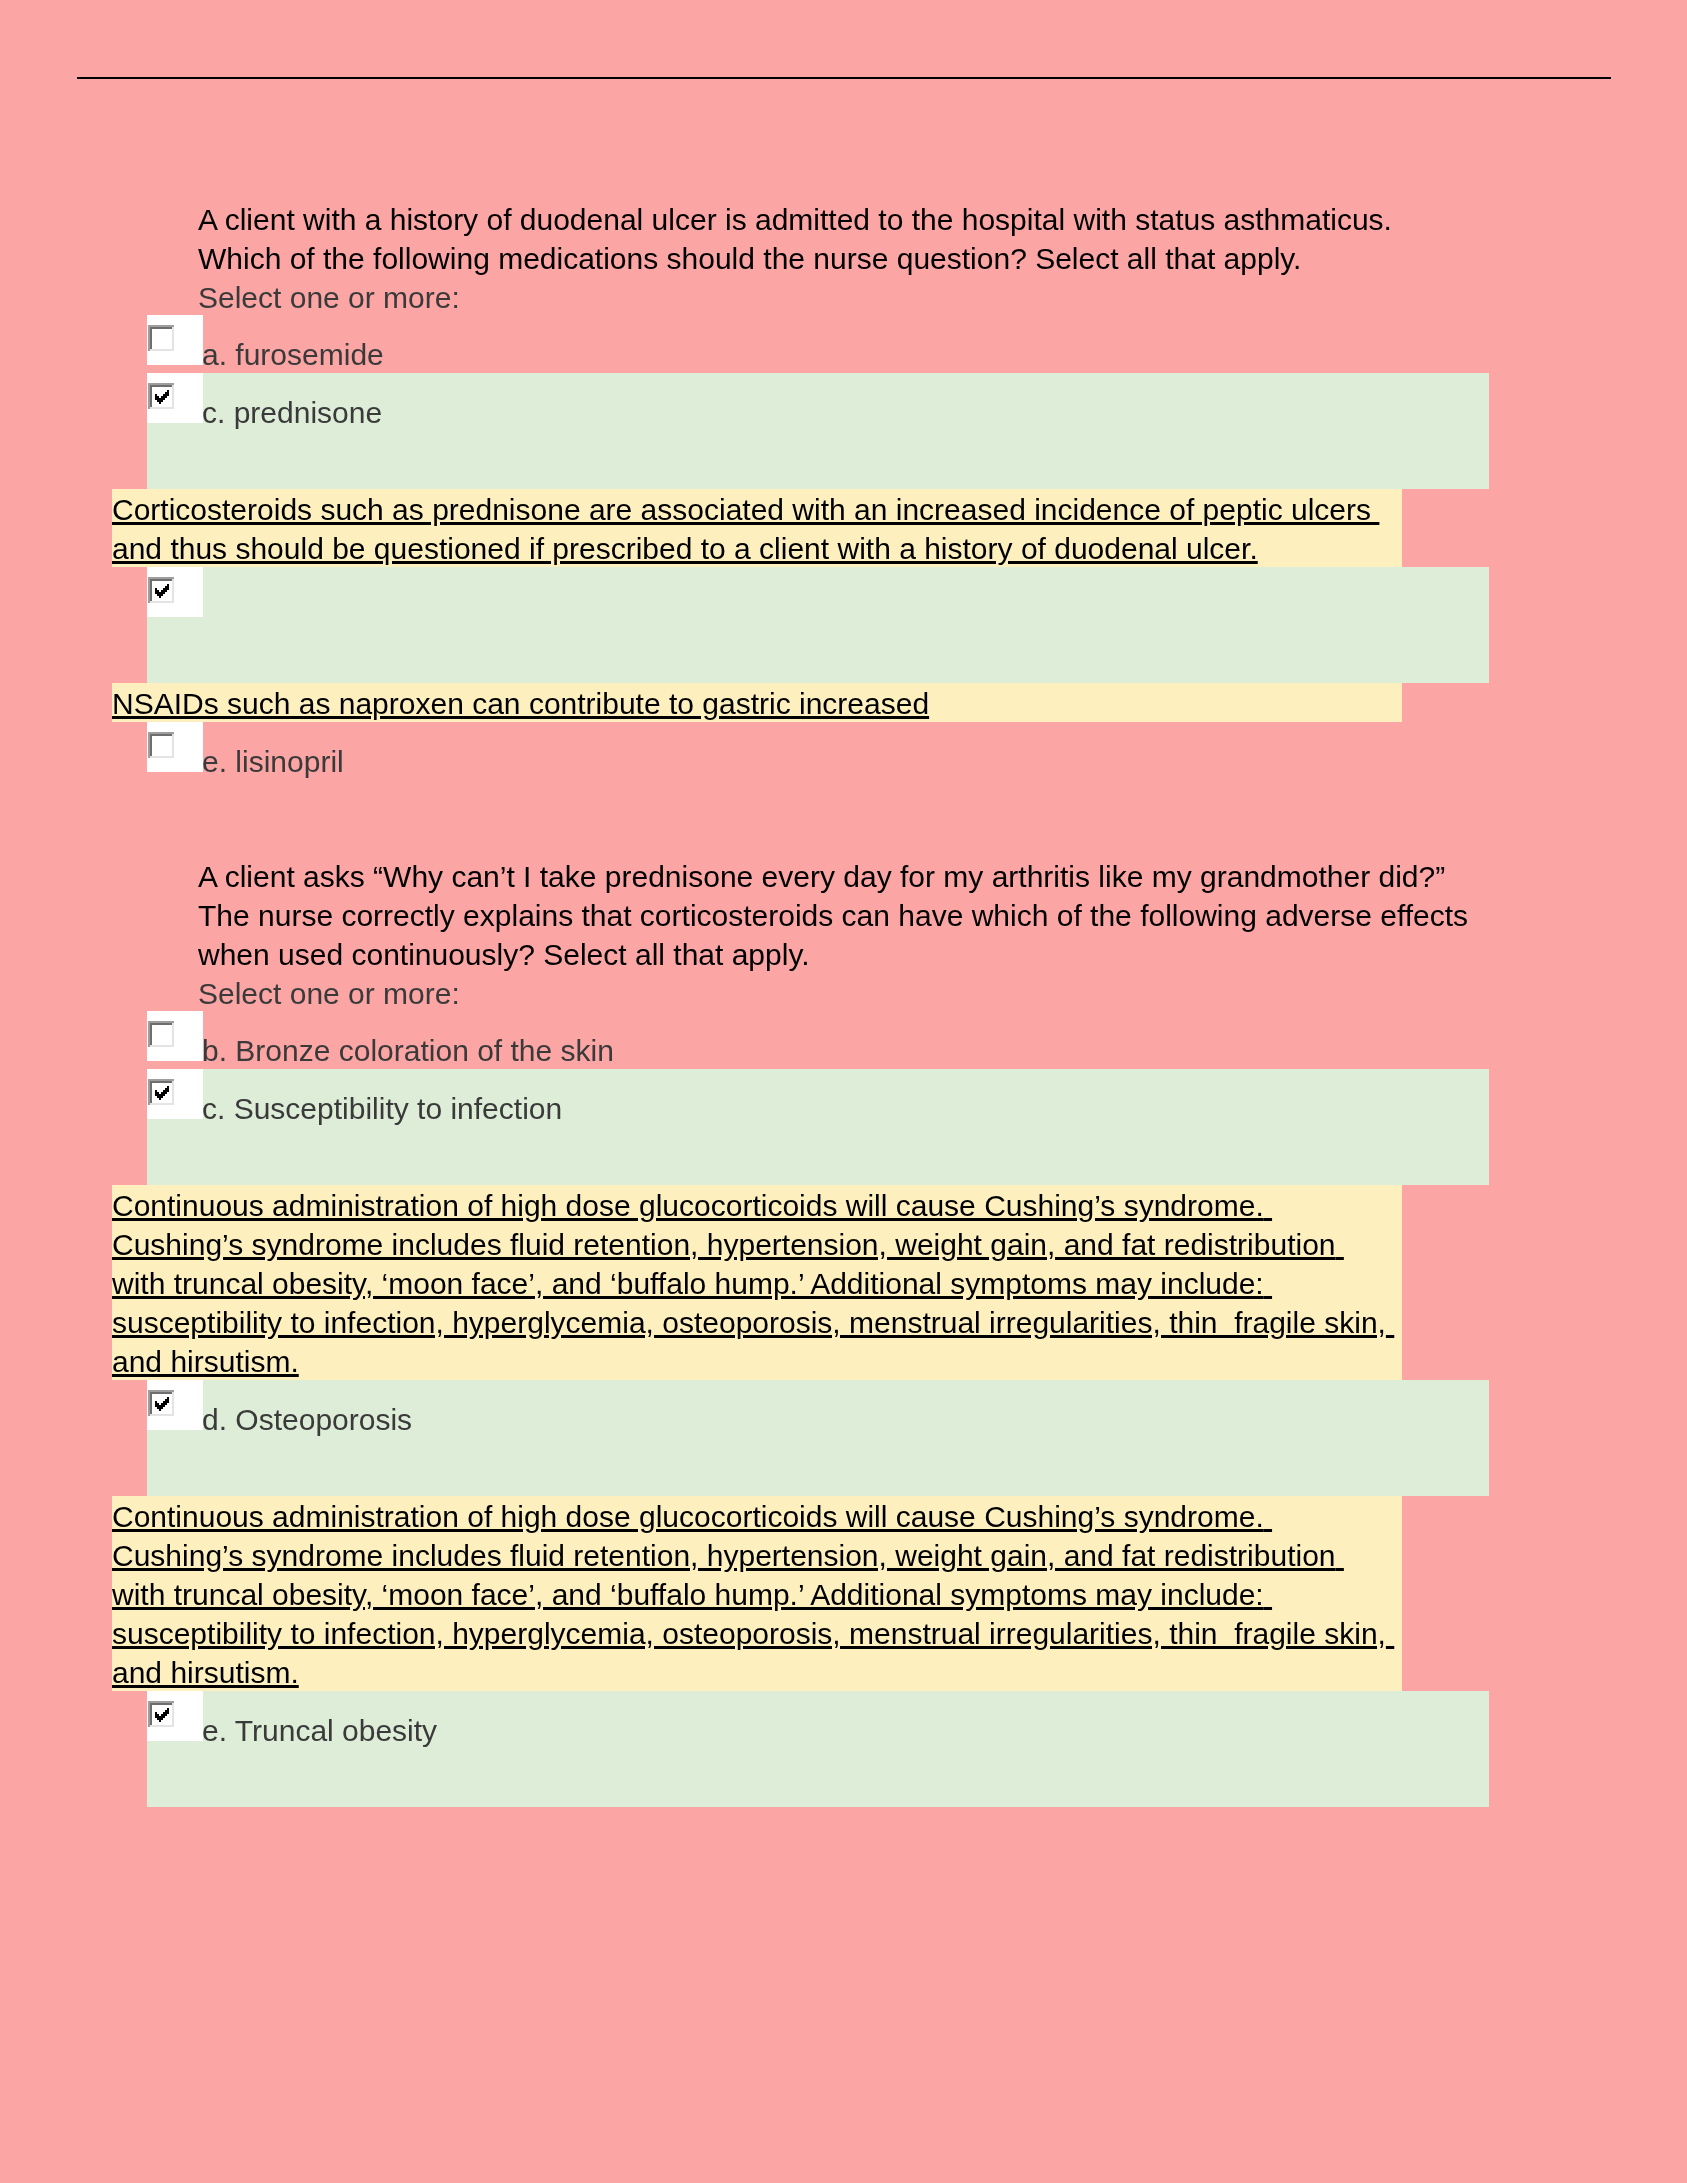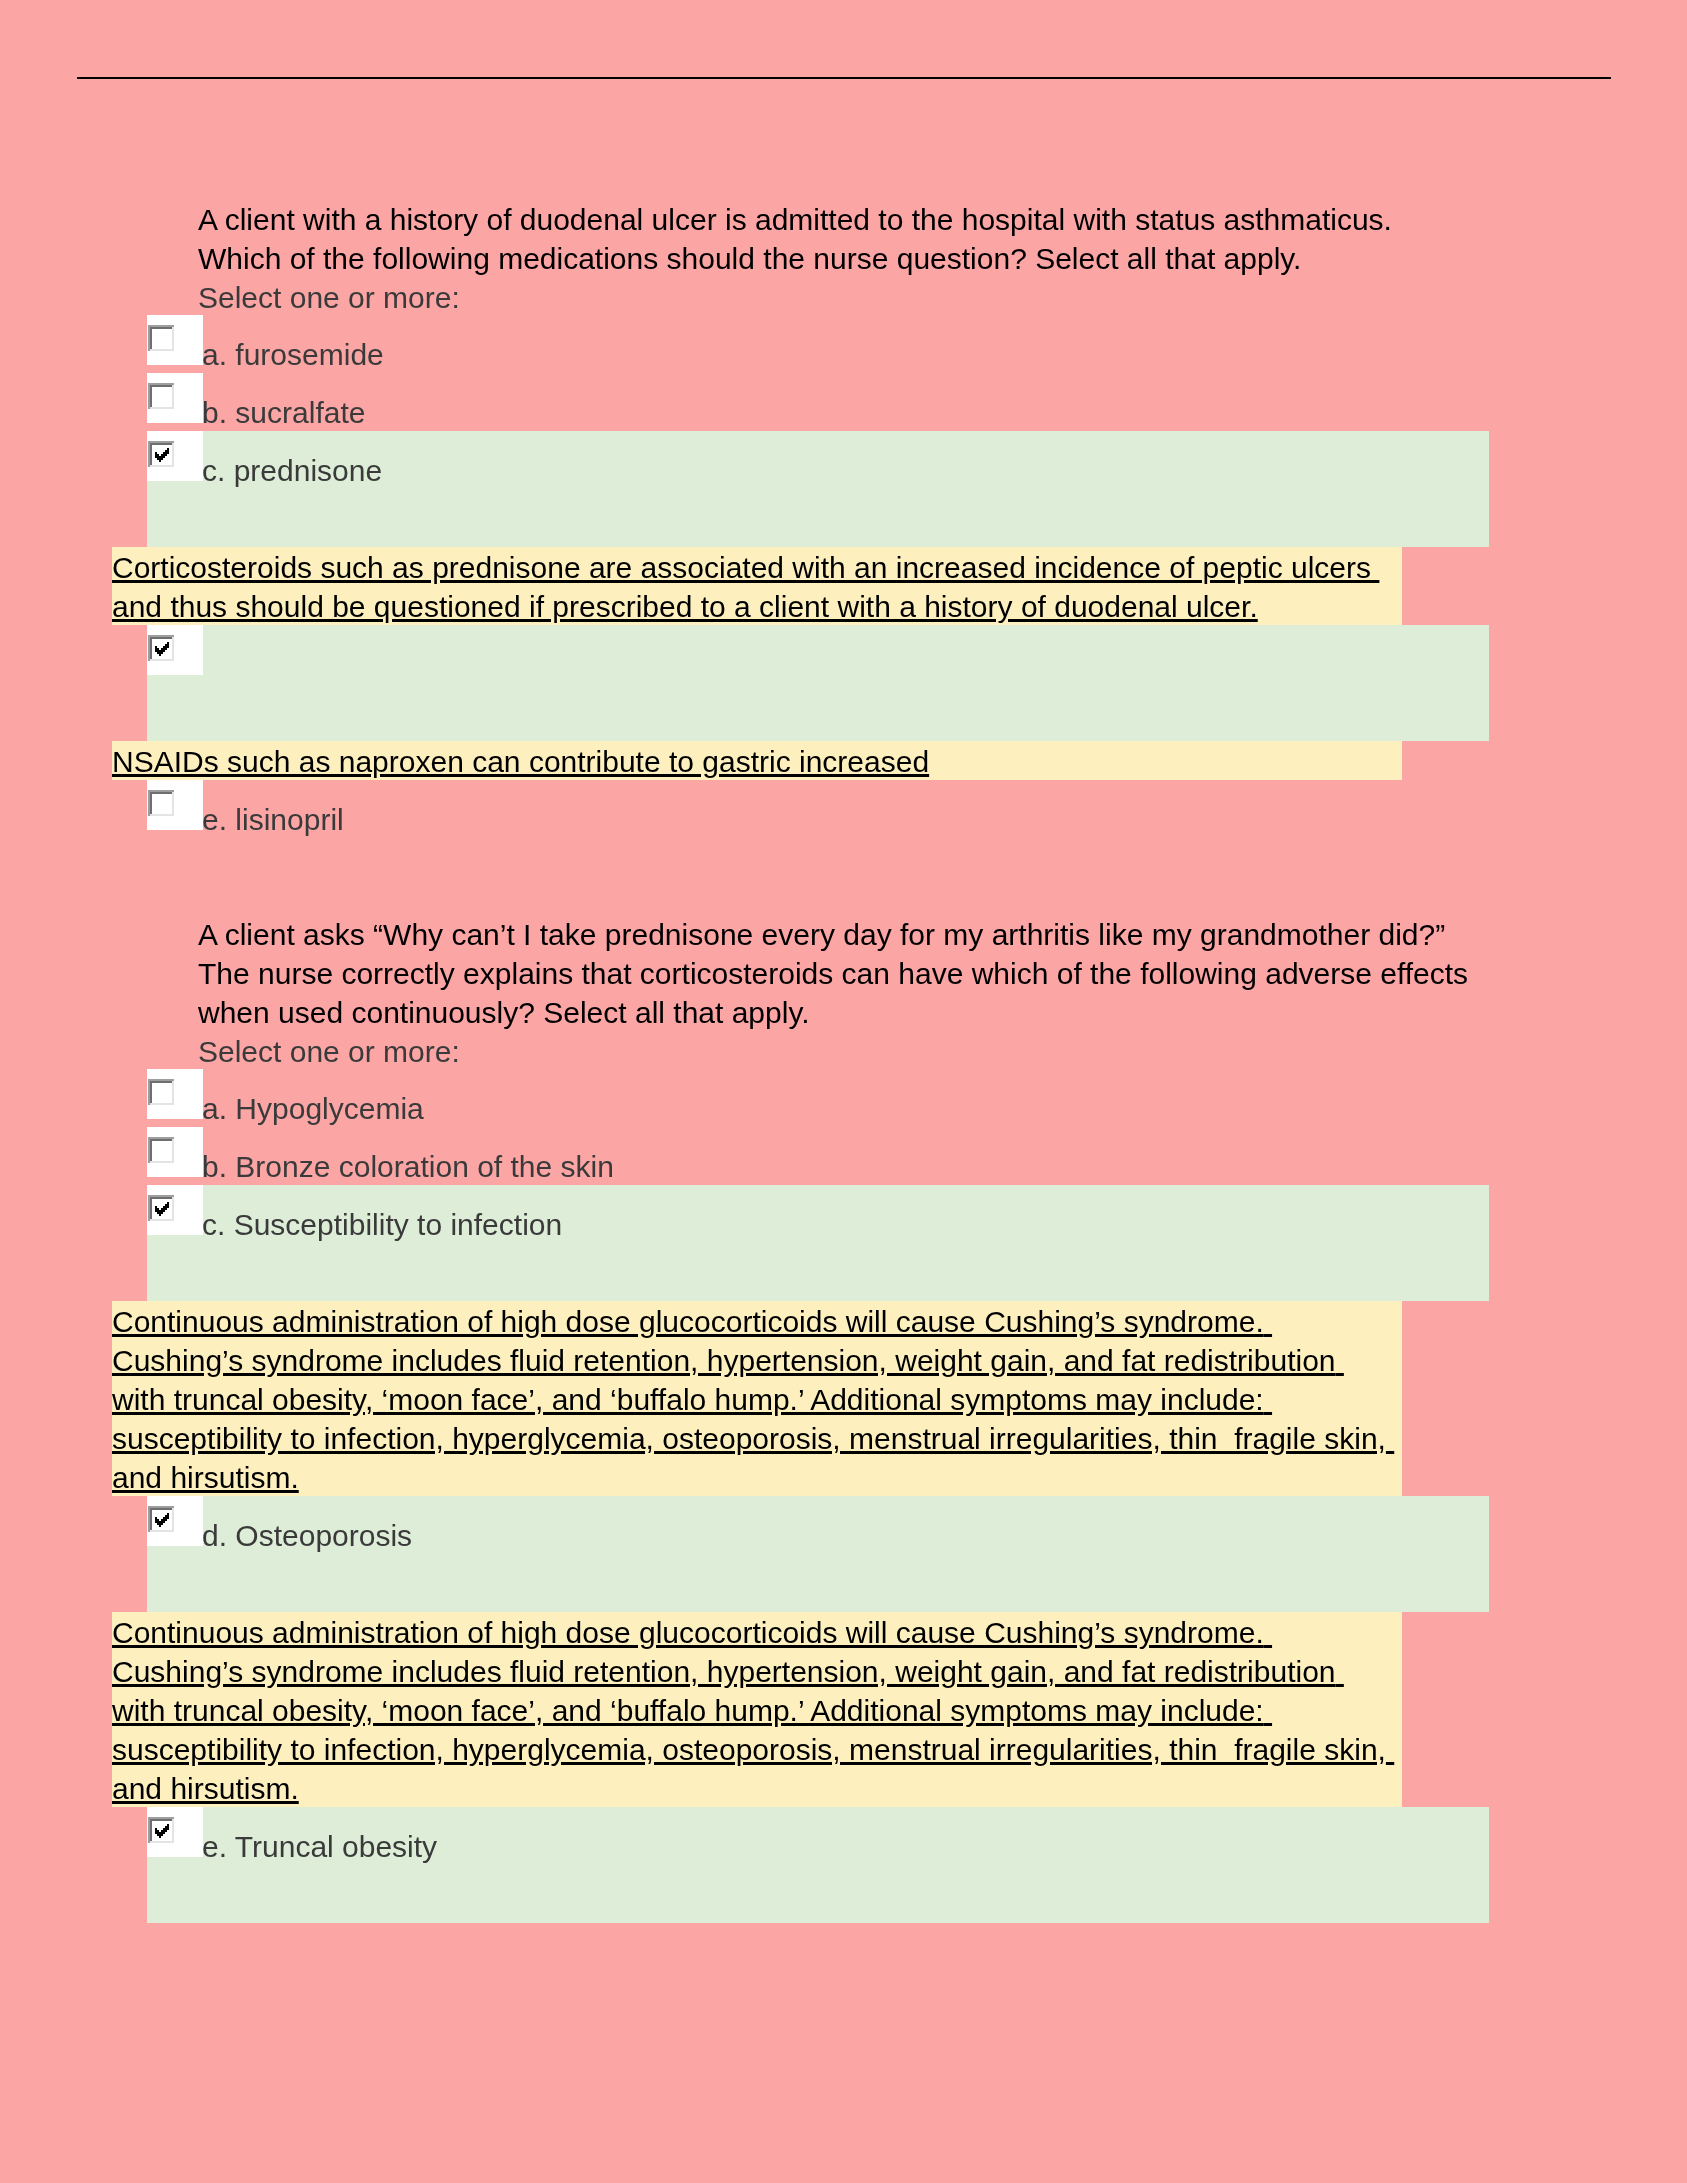--- a/index.html
+++ b/index.html
@@ -75,34 +75,20 @@
                 <svg width="26" height="26" viewBox="0 0 39 39" shape-rendering="crispEdges" focusable="false" aria-hidden="true">
                   <path d="M0 0 H39 V3 H3 V39 H0 Z" fill="#9E9E9E"></path>
                   <path d="M3 3 H36 V6 H6 V36 H3 Z" fill="#6E6E6E"></path>
                   <rect x="6" y="6" width="30" height="30" fill="#FFFFFF"></rect>
                   <path d="M36 3 H39 V39 H3 V36 H36 Z" fill="#E4E4E4"></path>
                 </svg>
               </span>
           </div>
           <div class="lbl">a. furosemide</div>
         </div>
-        <div class="answer">
-          <div class="hl"></div>
-          <div class="cbwrap">
-            <span class="cb">
-                <svg width="26" height="26" viewBox="0 0 39 39" shape-rendering="crispEdges" focusable="false" aria-hidden="true">
-                  <path d="M0 0 H39 V3 H3 V39 H0 Z" fill="#9E9E9E"></path>
-                  <path d="M3 3 H36 V6 H6 V36 H3 Z" fill="#6E6E6E"></path>
-                  <rect x="6" y="6" width="30" height="30" fill="#FFFFFF"></rect>
-                  <path d="M36 3 H39 V39 H3 V36 H36 Z" fill="#E4E4E4"></path>
-                </svg>
-              </span>
-          </div>
-          <div class="lbl">b. sucralfate</div>
-        </div>
         <div class="answer correct tall">
           <div class="hl"></div>
           <div class="cbwrap">
             <span class="cb">
                 <svg width="26" height="26" viewBox="0 0 39 39" shape-rendering="crispEdges" focusable="false" aria-hidden="true">
                   <path d="M0 0 H39 V3 H3 V39 H0 Z" fill="#9E9E9E"></path>
                   <path d="M3 3 H36 V6 H6 V36 H3 Z" fill="#6E6E6E"></path>
                   <rect x="6" y="6" width="30" height="30" fill="#FFFFFF"></rect>
                   <path d="M36 3 H39 V39 H3 V36 H36 Z" fill="#E4E4E4"></path>
                   <g fill="#000000">
@@ -175,34 +161,20 @@
           <div class="cbwrap">
             <span class="cb">
                 <svg width="26" height="26" viewBox="0 0 39 39" shape-rendering="crispEdges" focusable="false" aria-hidden="true">
                   <path d="M0 0 H39 V3 H3 V39 H0 Z" fill="#9E9E9E"></path>
                   <path d="M3 3 H36 V6 H6 V36 H3 Z" fill="#6E6E6E"></path>
                   <rect x="6" y="6" width="30" height="30" fill="#FFFFFF"></rect>
                   <path d="M36 3 H39 V39 H3 V36 H36 Z" fill="#E4E4E4"></path>
                 </svg>
               </span>
           </div>
-          <div class="lbl">a. Hypoglycemia</div>
-        </div>
-        <div class="answer">
-          <div class="hl"></div>
-          <div class="cbwrap">
-            <span class="cb">
-                <svg width="26" height="26" viewBox="0 0 39 39" shape-rendering="crispEdges" focusable="false" aria-hidden="true">
-                  <path d="M0 0 H39 V3 H3 V39 H0 Z" fill="#9E9E9E"></path>
-                  <path d="M3 3 H36 V6 H6 V36 H3 Z" fill="#6E6E6E"></path>
-                  <rect x="6" y="6" width="30" height="30" fill="#FFFFFF"></rect>
-                  <path d="M36 3 H39 V39 H3 V36 H36 Z" fill="#E4E4E4"></path>
-                </svg>
-              </span>
-          </div>
           <div class="lbl">b. Bronze coloration of the skin</div>
         </div>
         <div class="answer correct tall">
           <div class="hl"></div>
           <div class="cbwrap">
             <span class="cb">
                 <svg width="26" height="26" viewBox="0 0 39 39" shape-rendering="crispEdges" focusable="false" aria-hidden="true">
                   <path d="M0 0 H39 V3 H3 V39 H0 Z" fill="#9E9E9E"></path>
                   <path d="M3 3 H36 V6 H6 V36 H3 Z" fill="#6E6E6E"></path>
                   <rect x="6" y="6" width="30" height="30" fill="#FFFFFF"></rect>

